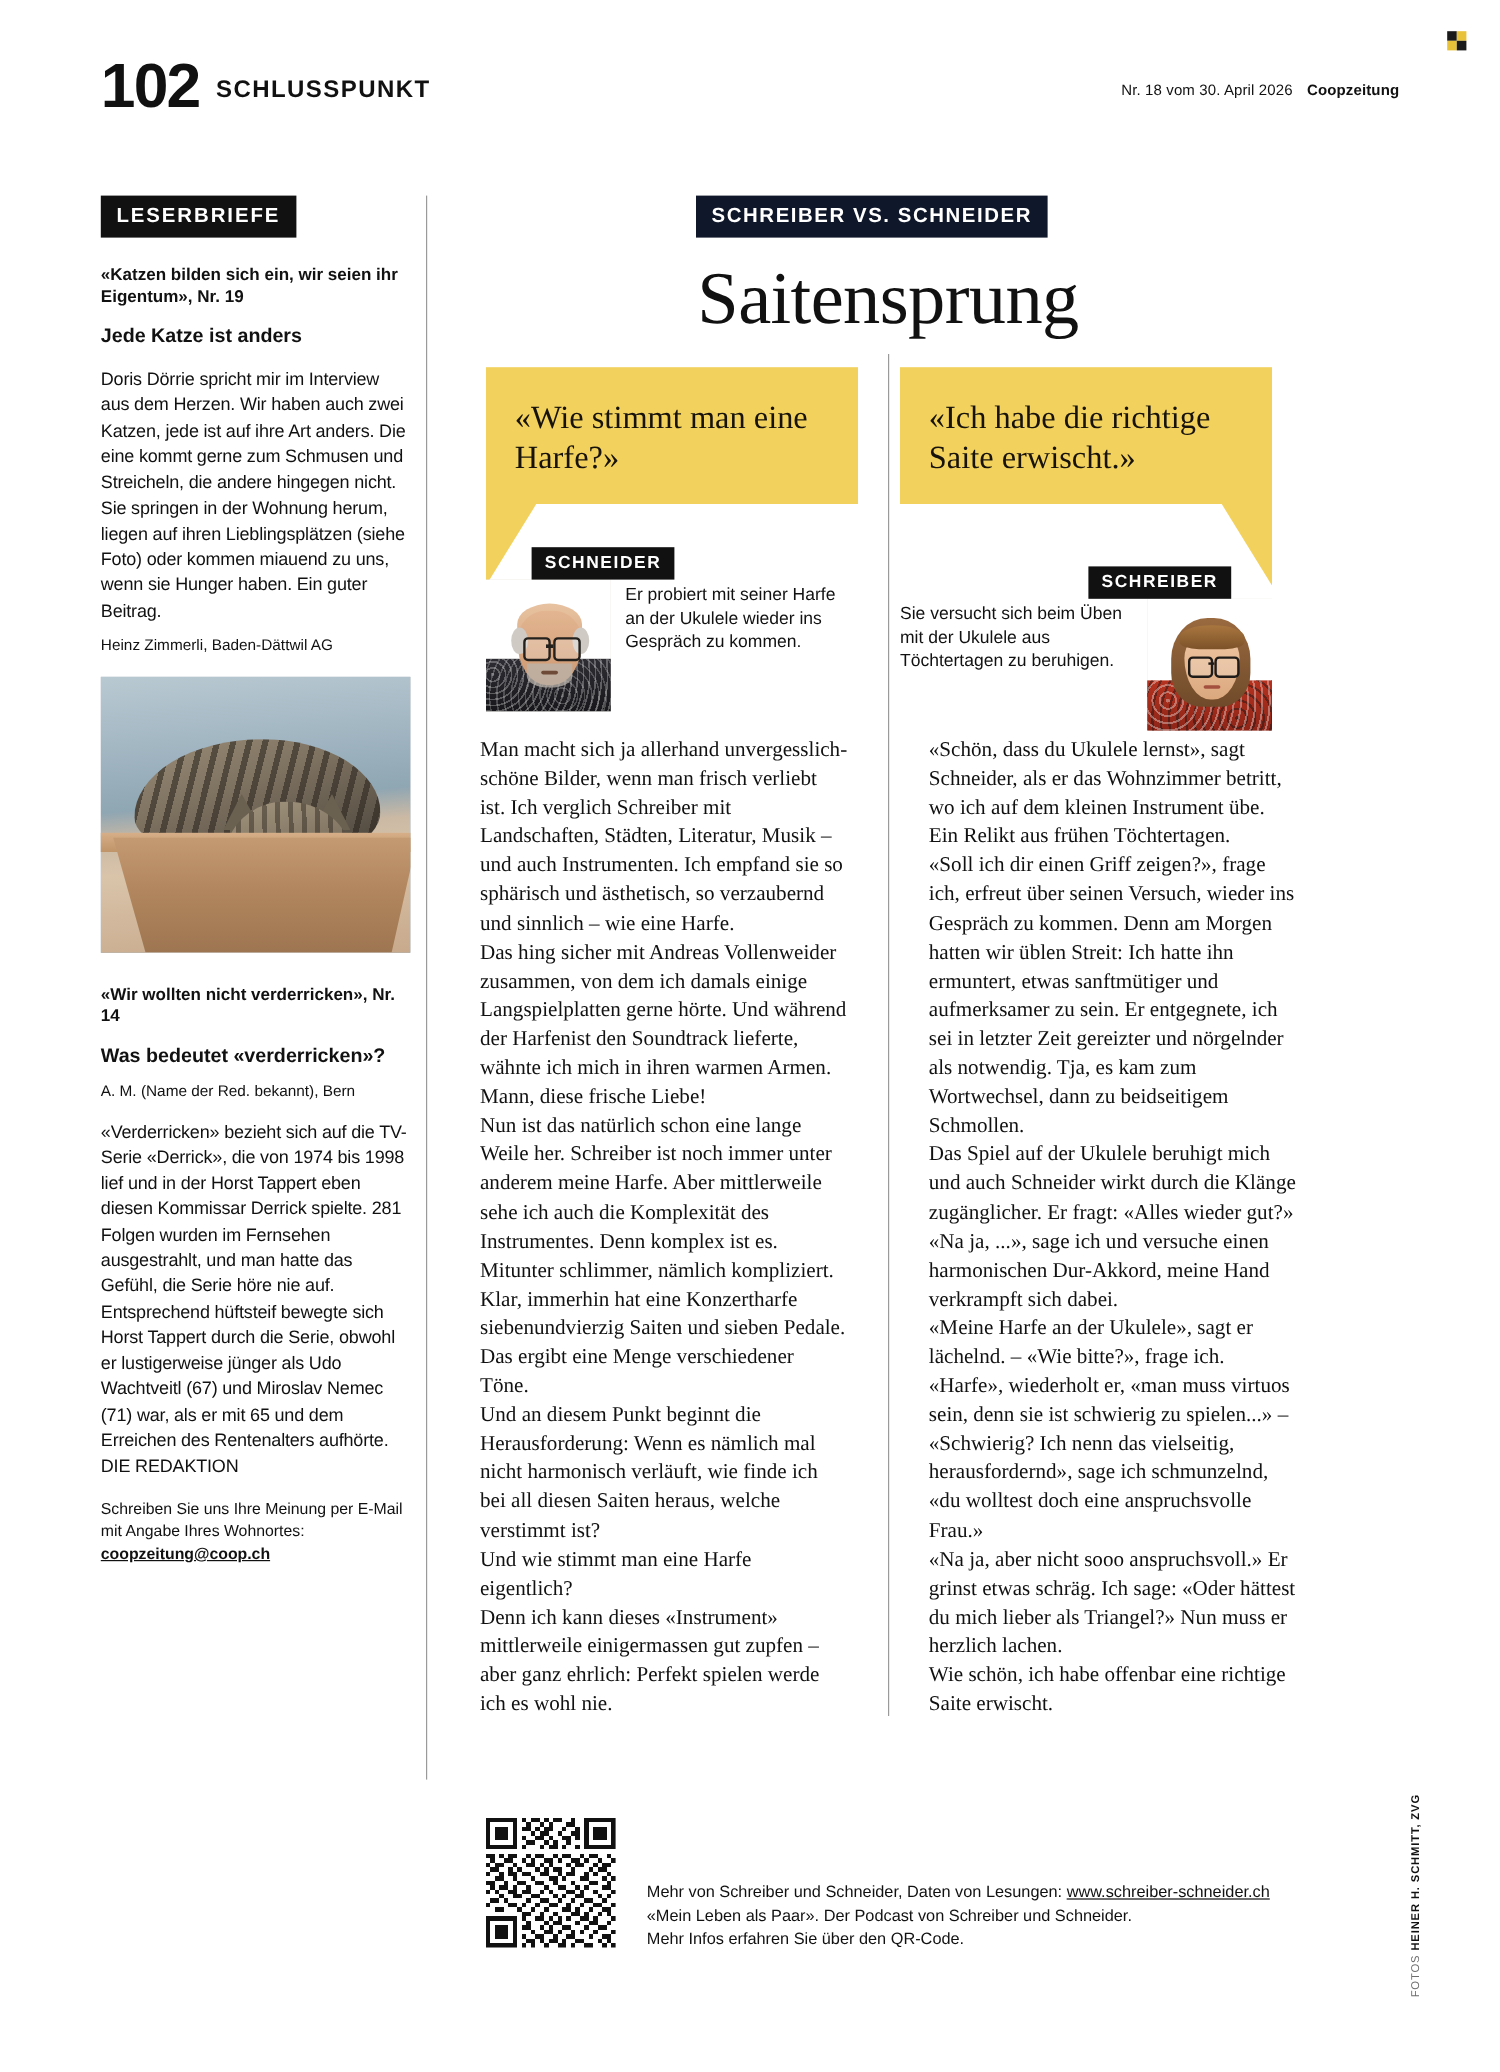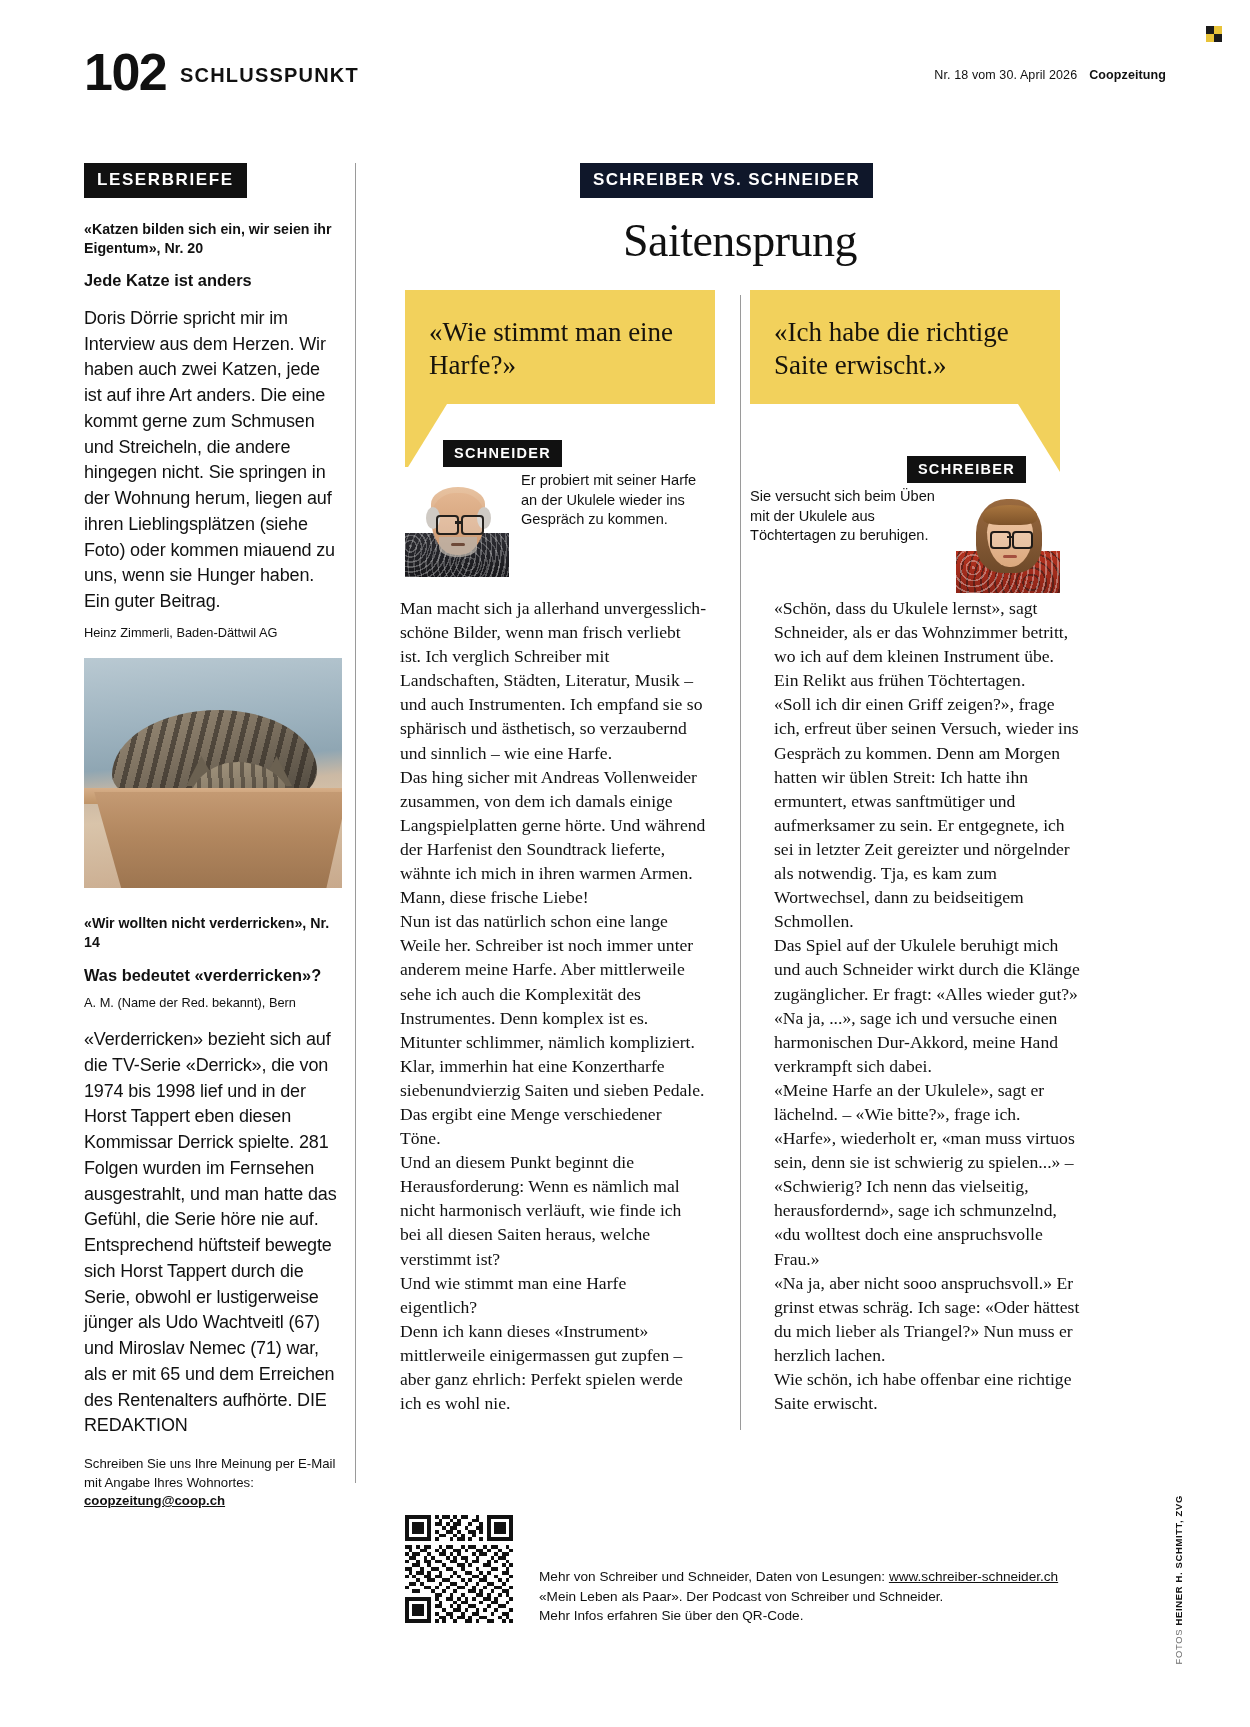--- a/index.html
+++ b/index.html
@@ -51,21 +51,21 @@
     font-weight:bold;font-size:17px;letter-spacing:1.6px;
     padding:7px 13px 8px 13px;
   }
   .ref-line{
     margin-top:22px;font-weight:bold;font-size:14.2px;line-height:1.32;
   }
   .letter-title{
     margin-top:13px;font-weight:bold;font-size:16.4px;line-height:1.25;
   }
   .letter-body{
-    margin-top:15px;font-size:18px;line-height:1.43;letter-spacing:-0.15px;
+    margin-top:15px;font-size:15px;line-height:1.43;letter-spacing:-0.15px;
   }
   .signature{
     margin-top:9px;font-size:12.8px;line-height:1.35;
   }
   .cat-photo{
     margin-top:17px;width:258px;height:230px;
     position:relative;overflow:hidden;background:#9aa7ae;
   }
   .cat-photo .sky{position:absolute;inset:0;
     background:linear-gradient(175deg,#b9c9d2 0%,#9fb4c0 28%,#8fa6b3 45%,#cbb9a4 55%,#d9c4aa 66%,#c8a98c 100%);}
@@ -106,21 +106,21 @@
 
   
   .feature{position:absolute;left:400px;top:163px;width:680px;}
   .feature-tag{
     display:inline-block;background:#0f172a;color:#fff;
     font-weight:bold;font-size:17px;letter-spacing:1.3px;
     padding:7px 13px 8px 13px;margin-left:180px;
   }
   .feature-title{
     font-family:"Liberation Serif", serif;
-    font-size:46px;font-weight:normal;line-height:1;
+    font-size:62px;font-weight:normal;line-height:1;
     text-align:center;margin:20px 0 0 0;letter-spacing:-0.5px;
   }
 
   
   .bubbles{position:relative;margin-top:26px;height:270px;}
   .bubble{position:absolute;top:0;width:310px;}
   .bubble .fill{
     background:#f2d15c;padding:26px 24px 22px 24px;
     font-family:"Liberation Serif", serif;
     font-size:27px;line-height:1.22;color:#17130c;
@@ -238,21 +238,21 @@
 
   <div class="vrule-main"></div>
   <div class="vrule-feat"></div>
 
   <div class="leftcol">
 
     <div class="tag">LESERBRIEFE</div>
 
     
     <div>
-      <div class="ref-line">«Katzen bilden sich ein, wir seien ihr Eigentum», Nr. 20</div>
+      <div class="ref-line">«Katzen bilden sich ein, wir seien ihr Eigentum», Nr. 19</div>
       <div class="letter-title">Jede Katze ist anders</div>
       <div class="letter-body">Doris Dörrie spricht mir im Interview aus dem Herzen. Wir haben auch zwei Katzen, jede ist auf ihre Art anders. Die eine kommt gerne zum Schmusen und Streicheln, die andere hingegen nicht. Sie springen in der Wohnung herum, liegen auf ihren Lieblingsplätzen (siehe Foto) oder kommen miauend zu uns, wenn sie Hunger haben. Ein guter Beitrag.</div>
       <div class="signature">Heinz Zimmerli, Baden-Dättwil AG</div>
     </div>
 
     
     <div class="cat-photo">
       <div class="sky"></div>
       <div class="body"></div>
       <div class="ear-l"></div>

